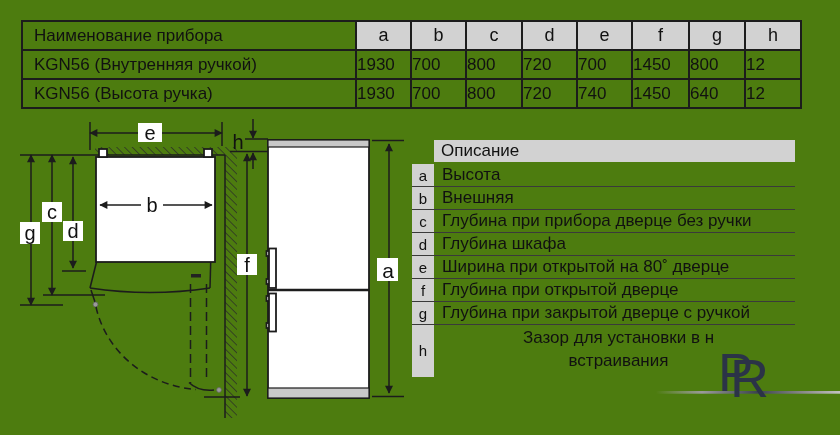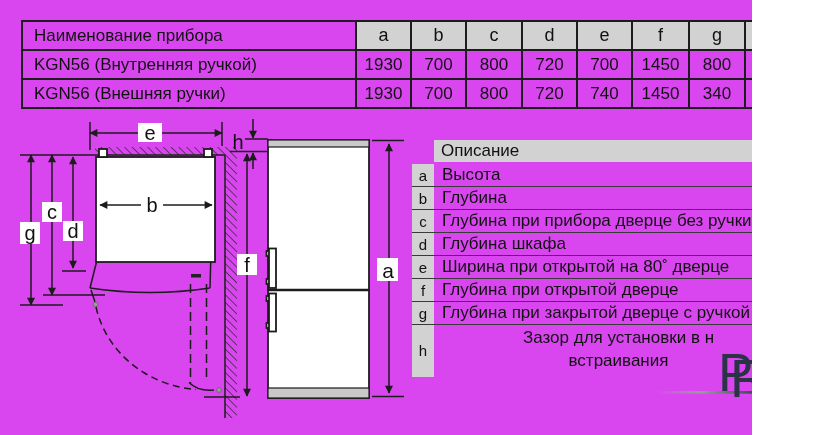--- a/index.html
+++ b/index.html
@@ -1,25 +1,25 @@
 <!DOCTYPE html>
 <html><head>
 <meta charset="utf-8">
 <style>
   html,body{margin:0;padding:0;background:#fff;}
-  #stage{position:relative;width:752px;height:435px;background:#d946ef;overflow:hidden;
+  #stage{position:relative;width:840px;height:435px;background:#4d7c0f;overflow:hidden;
          font-family:"Liberation Sans",sans-serif;color:#111;}
 
   
   #spec{position:absolute;left:21px;top:20px;width:779px;border-collapse:collapse;
         table-layout:fixed;font-size:17px;}
   #spec td{border:2px solid #1c1c1c;height:27px;padding:0;vertical-align:middle;
            white-space:nowrap;overflow:hidden;}
   #spec td.name{padding-left:11px;text-align:left;}
-  #spec td.val{text-align:center;}
+  #spec td.val{}
   #spec tr.hdr td.col{background:#d2d2d2;text-align:center;font-size:18px;}
 
   
   #legend{position:absolute;left:412px;top:140px;width:383px;font-size:17px;}
   .lg-header{display:flex;height:22px;margin-bottom:2px;}
   .lg-header .sp{width:22px;}
   .lg-header .hcell{flex:1;background:#d2d2d2;display:flex;align-items:center;
                     padding-left:7px;}
   .lg-row{display:flex;border-bottom:1px solid #3a3a3a;min-height:22px;
           align-items:stretch;}
@@ -71,28 +71,28 @@
       <td class="val">1930</td>
       <td class="val">700</td>
       <td class="val">800</td>
       <td class="val">720</td>
       <td class="val">700</td>
       <td class="val">1450</td>
       <td class="val">800</td>
       <td class="val">12</td>
     </tr>
     <tr>
-      <td class="name">KGN56 (Внешняя ручки)</td>
+      <td class="name">KGN56 (Высота ручка)</td>
       <td class="val">1930</td>
       <td class="val">700</td>
       <td class="val">800</td>
       <td class="val">720</td>
       <td class="val">740</td>
       <td class="val">1450</td>
-      <td class="val">340</td>
+      <td class="val">640</td>
       <td class="val">12</td>
     </tr>
   </tbody>
     </table>
 
   <svg id="diagram" viewBox="0 0 840 435">
     <defs>
       <marker id="arr" viewBox="0 0 10 10" refX="9.2" refY="5" markerWidth="11" markerHeight="8" markerUnits="userSpaceOnUse" orient="auto-start-reverse">
         <path d="M0 0 L10 5 L0 10 z" fill="#1c1c1c"></path>
       </marker>
@@ -222,21 +222,21 @@
     <div class="lg-header">
       <div class="sp"></div>
       <div class="hcell">Описание</div>
     </div>
     <div class="lg-row">
       <div class="lg-key">a</div>
       <div class="lg-text">Высота</div>
     </div>
     <div class="lg-row">
       <div class="lg-key">b</div>
-      <div class="lg-text">Глубина</div>
+      <div class="lg-text">Внешняя</div>
     </div>
     <div class="lg-row">
       <div class="lg-key">c</div>
       <div class="lg-text">Глубина при прибора дверце без ручки</div>
     </div>
     <div class="lg-row">
       <div class="lg-key">d</div>
       <div class="lg-text">Глубина шкафа</div>
     </div>
     <div class="lg-row">

